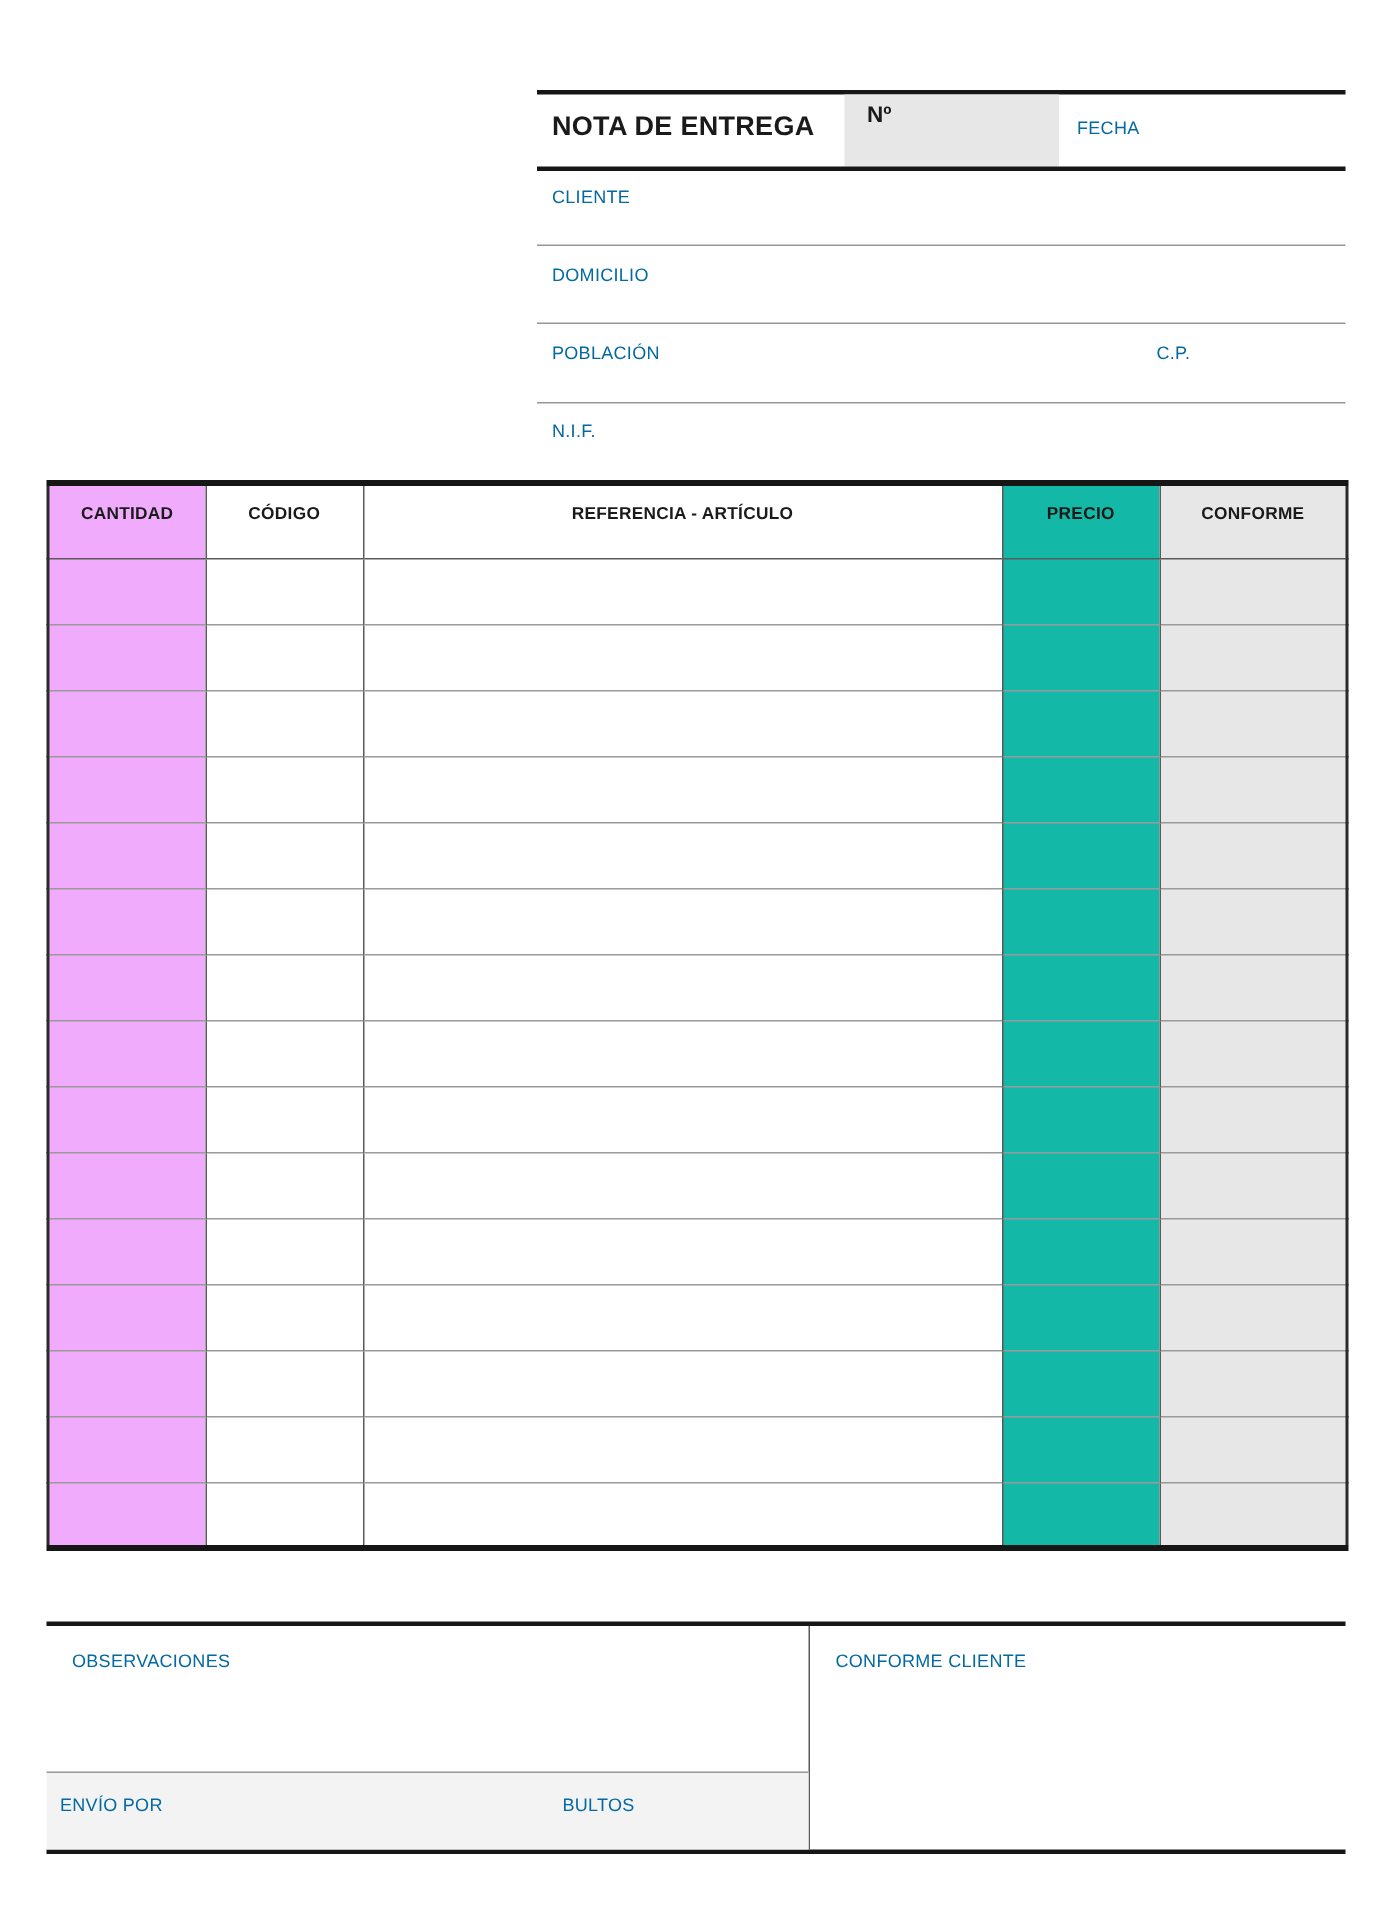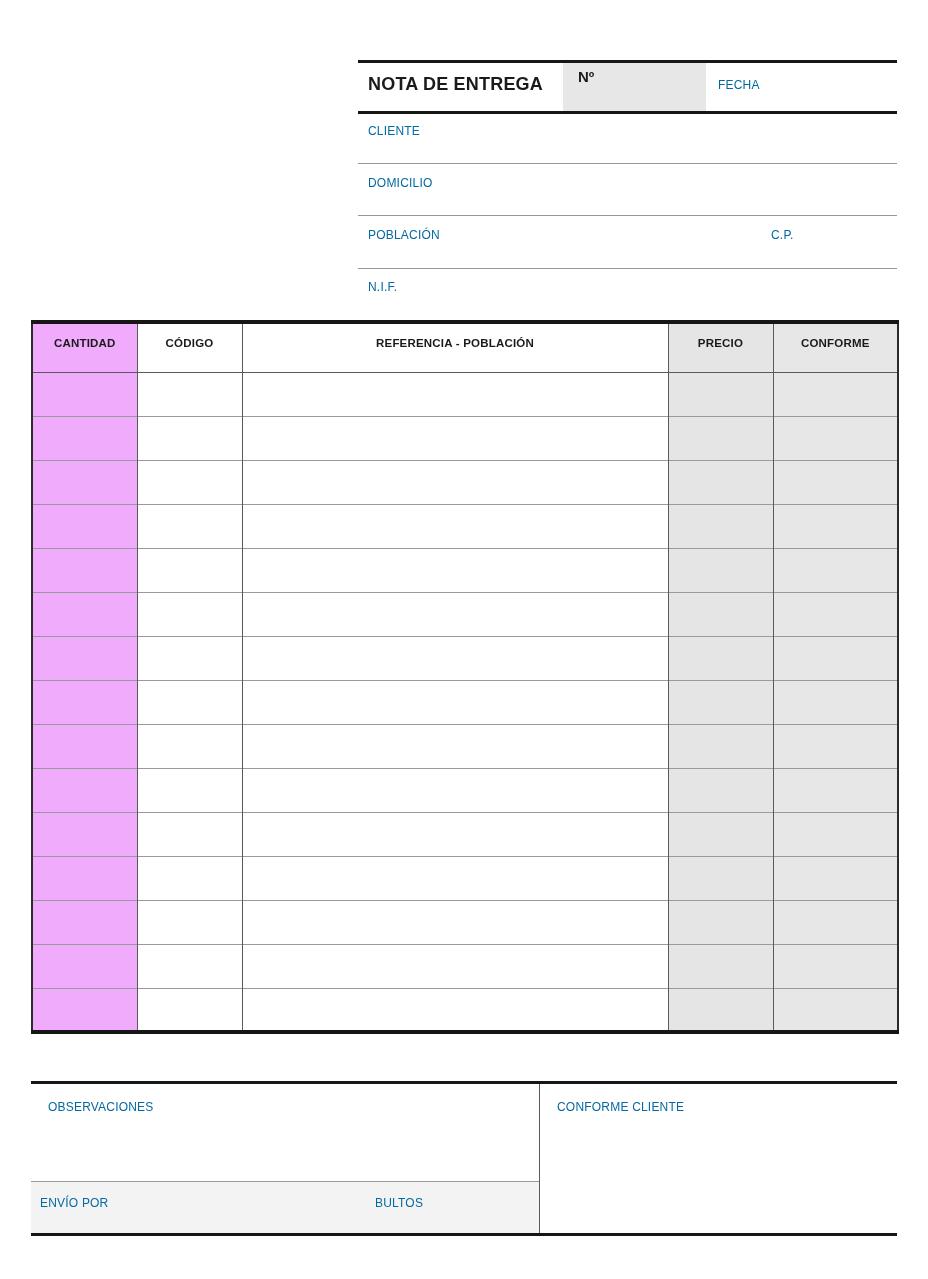--- a/index.html
+++ b/index.html
@@ -79,21 +79,21 @@
   }
   table.items td {
     height: 44px;
     border-top: 1px solid #9a9a9a;
     border-left: 1px solid #5a5a5a;
   }
   table.items th:first-child, table.items td:first-child { border-left: none; }
   .col-qty    { background: #f0abfc; }
   .col-code   { background: #ffffff; }
   .col-ref    { background: #ffffff; }
-  .col-price  { background: #e5e5e5; }
+  .col-price  { background: #14b8a6; }
   .col-amount { background: #e7e7e7; }
 
   
   .footer {
     position: absolute; left: 31px; top: 1081px; width: 866px; height: 155px;
     border-top: 3px solid #161616;
     border-bottom: 3px solid #161616;
     display: flex;
   }
   .footer-left {
@@ -152,21 +152,21 @@
       <col style="width:105px">
         <col style="width:105px">
         <col style="width:426px">
         <col style="width:105px">
         <col style="width:125px">
     </colgroup>
     <thead>
       <tr>
         <th class="col-qty">CANTIDAD</th>
         <th class="col-code">CÓDIGO</th>
-        <th class="col-ref">REFERENCIA - POBLACIÓN</th>
+        <th class="col-ref">REFERENCIA - ARTÍCULO</th>
         <th class="col-price">PRECIO</th>
         <th class="col-amount">CONFORME</th>
       </tr>
     </thead>
     <tbody>
       <tr>
         <td class="col-qty"></td>
         <td class="col-code"></td>
         <td class="col-ref"></td>
         <td class="col-price"></td>

